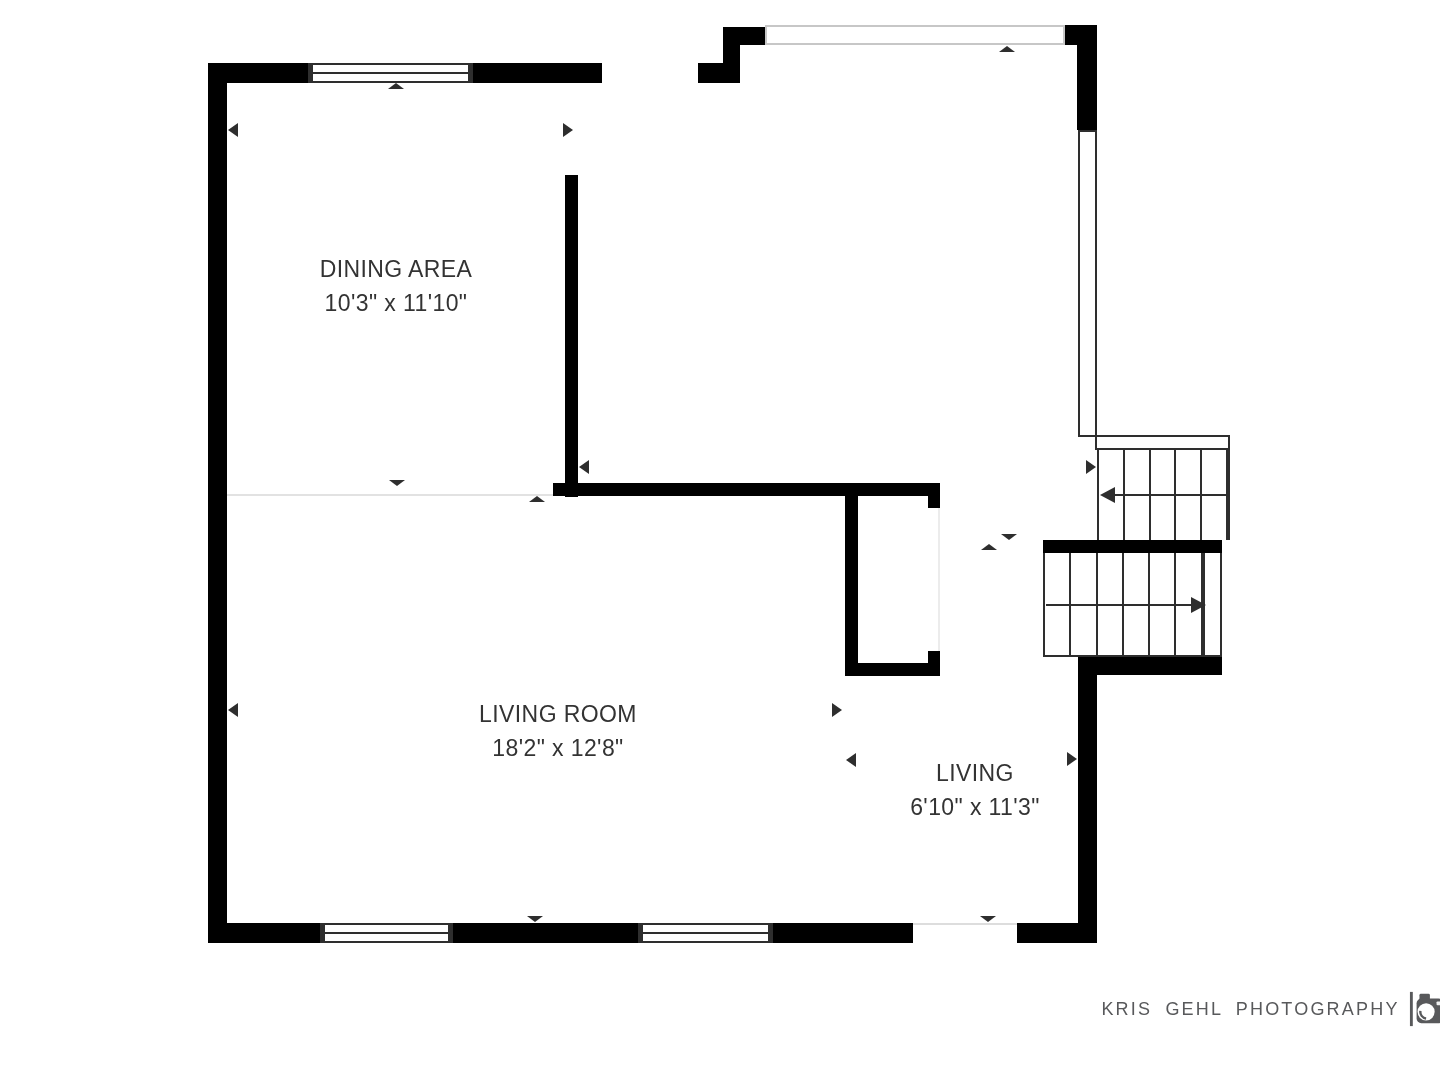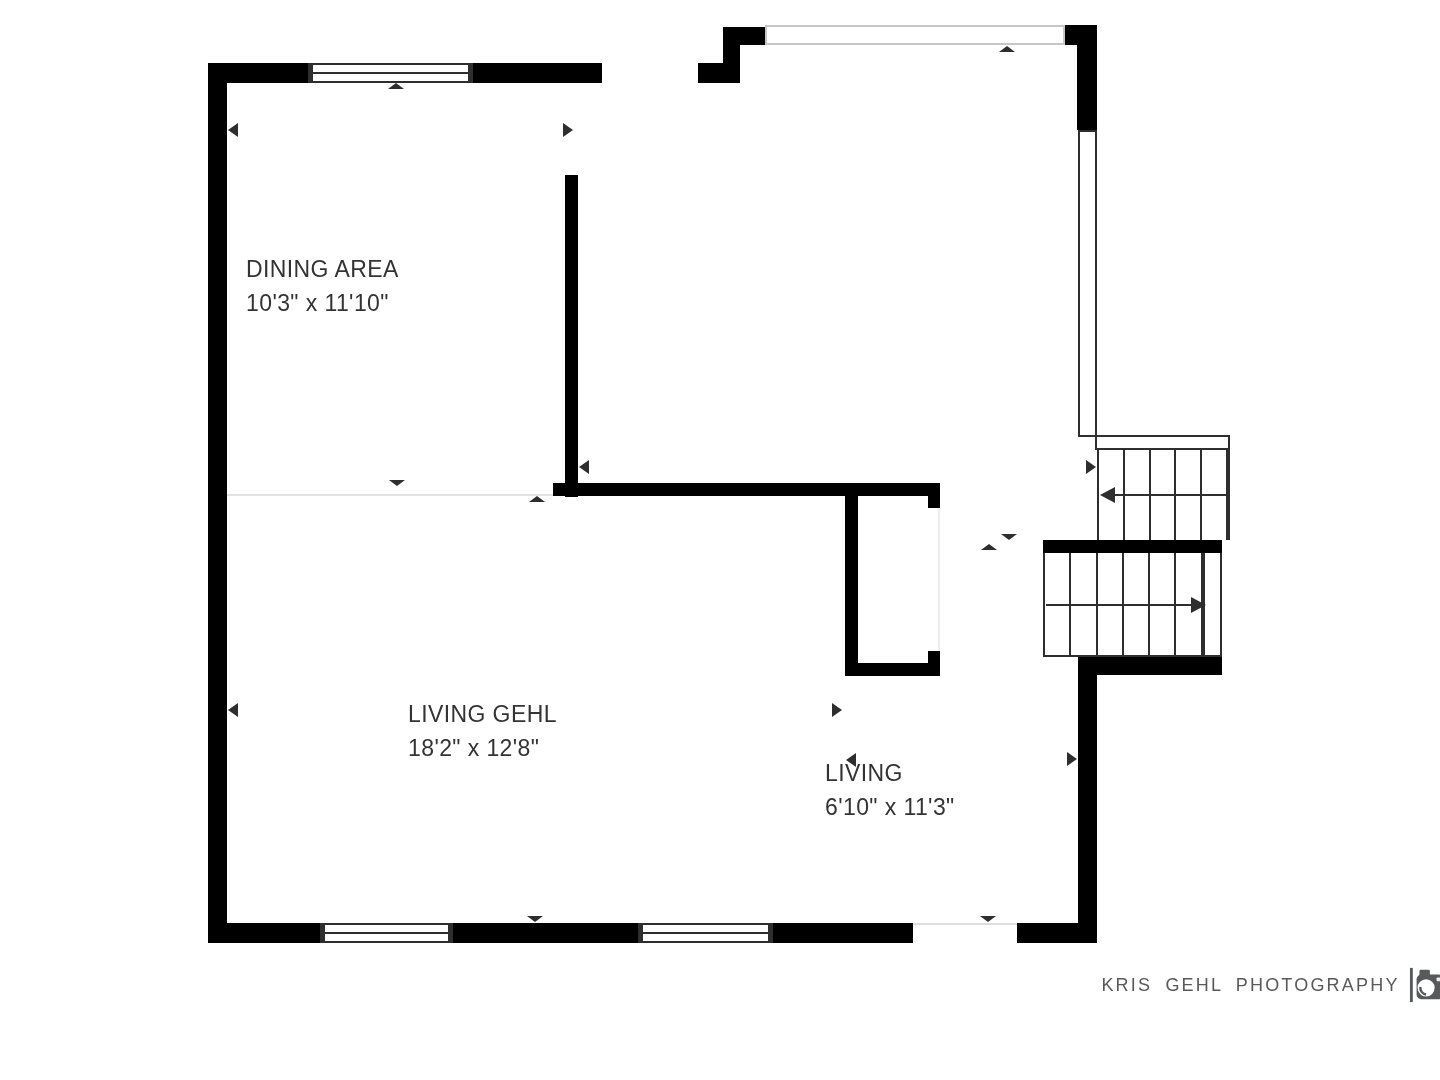--- a/index.html
+++ b/index.html
@@ -20,26 +20,26 @@
   .landing{position:absolute;box-sizing:border-box;background:#fff;
     border-left:2px solid var(--line,#2e2e2e);border-right:2px solid var(--line,#2e2e2e);border-bottom:2px solid var(--line,#2e2e2e);}
   .arrowline{position:absolute;height:2px;background:var(--line,#2e2e2e);}
   .mk{position:absolute;width:0;height:0;}
   .mk-l{border-top:7px solid transparent;border-bottom:7px solid transparent;border-right:10px solid var(--line,#111);}
   .mk-r{border-top:7px solid transparent;border-bottom:7px solid transparent;border-left:10px solid var(--line,#111);}
   .mk-u{border-left:8px solid transparent;border-right:8px solid transparent;border-bottom:6px solid var(--line,#111);}
   .mk-d{border-left:8px solid transparent;border-right:8px solid transparent;border-top:6px solid var(--line,#111);}
   .ah-l{border-top:8px solid transparent;border-bottom:8px solid transparent;border-right:15px solid var(--line,#111);}
   .ah-r{border-top:8px solid transparent;border-bottom:8px solid transparent;border-left:15px solid var(--line,#111);}
-  .room-label{position:absolute;width:300px;text-align:left;font-size:23px;line-height:34px;
+  .room-label{position:absolute;width:300px;text-align:center;font-size:23px;line-height:34px;
     color:#333;letter-spacing:.4px;}
   .disclaimer{position:absolute;left:420px;top:972px;width:600px;text-align:center;
     font-size:14px;letter-spacing:.4px;color:var(--footer,#9e9e9e);}
   .disclaimer .pre{opacity:.55;margin-right:4px;}
-  .brand{position:absolute;left:1108px;top:936px;width:332px;height:98px;background:#fff;
+  .brand{position:absolute;left:1108px;top:960px;width:332px;height:98px;background:#fff;
     display:flex;align-items:center;justify-content:center;gap:9px;color:var(--brand,#58595b);}
   .brand .brand-text{font-size:18px;font-weight:400;letter-spacing:2.2px;word-spacing:6px;white-space:nowrap;}
 </style>
 </head>
 <body>
 
 <div class="canvas">
 
   <div class="wall" style="left:208px;top:63px;width:19px;height:880px"></div>
   <div class="wall" style="left:208px;top:63px;width:100px;height:20px"></div>
@@ -98,21 +98,21 @@
   <div class="mk mk-l" style="left:846px;top:753px"></div>
   <div class="mk mk-r" style="left:1067px;top:752px"></div>
   <div class="mk mk-u" style="left:981px;top:544px"></div>
   <div class="mk mk-d" style="left:980px;top:916px"></div>
 
   <div class="room-label" style="left:246px;top:252px">
     <div>DINING AREA</div>
     <div>10'3" x 11'10"</div>
   </div>
   <div class="room-label" style="left:408px;top:697px">
-    <div>LIVING GEHL</div>
+    <div>LIVING ROOM</div>
     <div>18'2" x 12'8"</div>
   </div>
   <div class="room-label" style="left:825px;top:756px">
     <div>LIVING</div>
     <div>6'10" x 11'3"</div>
   </div>
 
 
   <div class="brand">
     <span class="brand-text">KRIS GEHL PHOTOGRAPHY</span>

